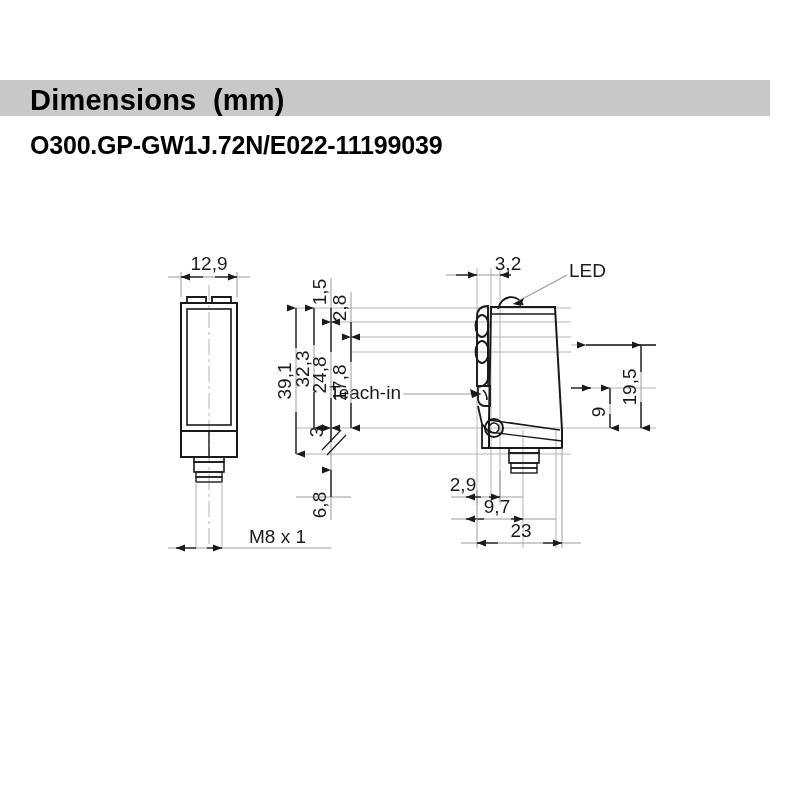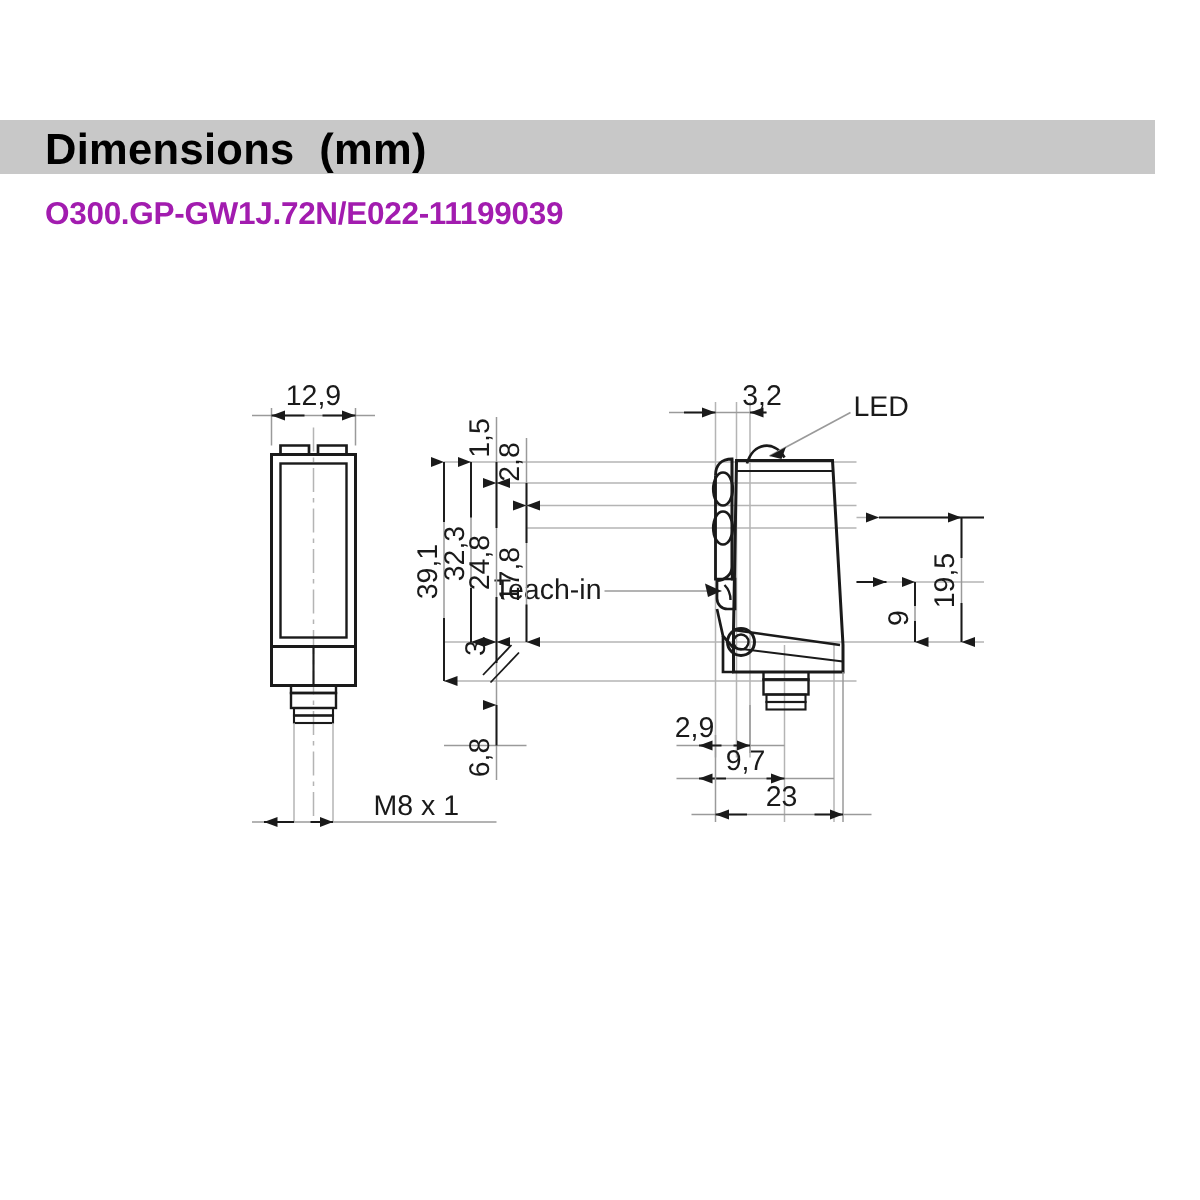--- a/index.html
+++ b/index.html
@@ -31,23 +31,23 @@
     font-size: 29px;
     font-weight: bold;
     color: #000000;
     letter-spacing: 0.2px;
     white-space: pre;
   }
   #part-number {
     position: absolute;
     left: 30px;
     top: 131px;
-    font-size: 21px;
+    font-size: 25px;
     font-weight: bold;
-    color: #a21caf;
+    color: #000000;
     letter-spacing: -0.2px;
     white-space: pre;
   }
 
   
   #drawing-area {
     position: absolute;
     left: 11px;
     top: 0;
     width: 800px;

